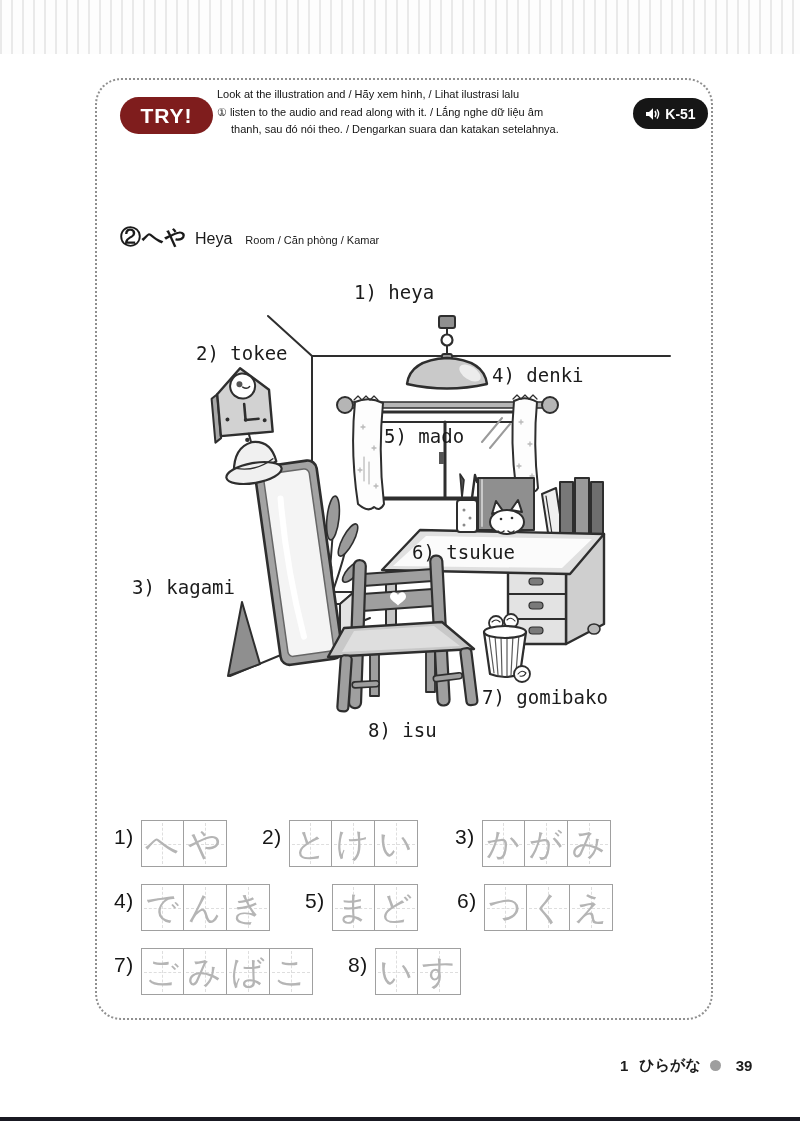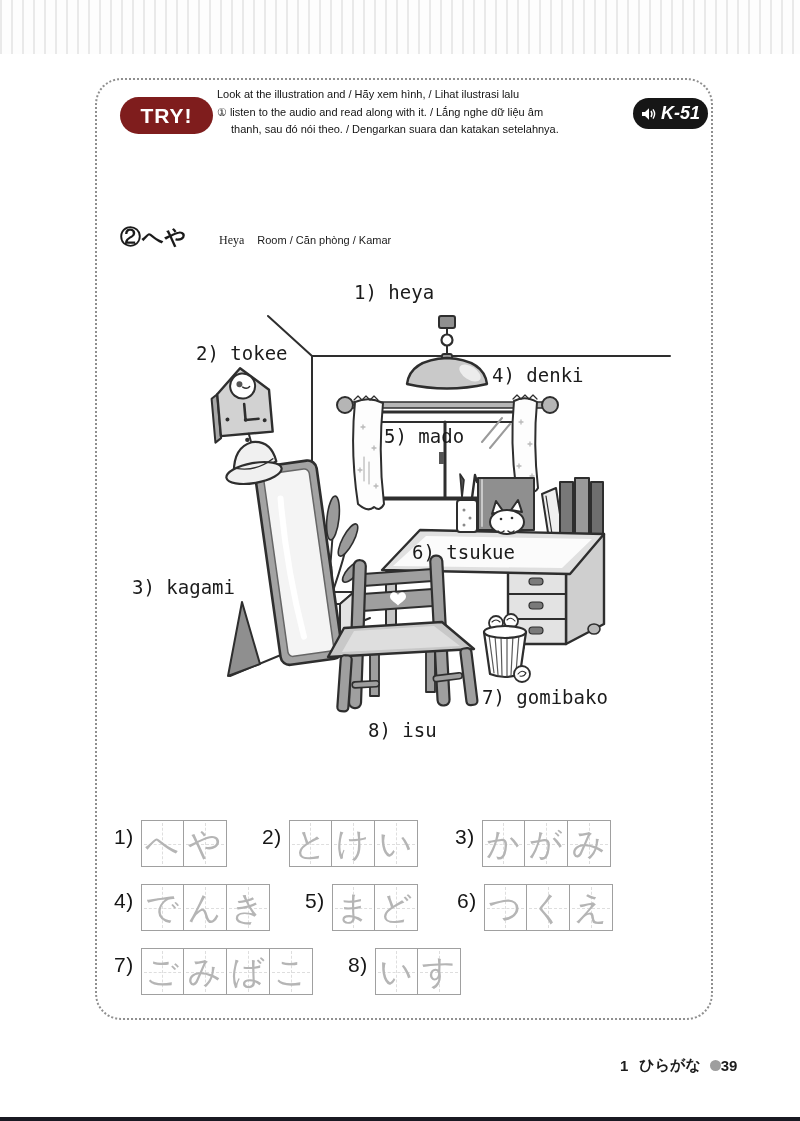--- a/index.html
+++ b/index.html
@@ -17,26 +17,26 @@
 
   .try-pill{position:absolute;left:23px;top:17px;width:93px;height:37px;background:#7f1d1d;
     border-radius:19px;color:#fff;font-weight:bold;font-size:21px;letter-spacing:1px;
     display:flex;align-items:center;justify-content:center;}
 
   .instructions{position:absolute;left:120px;top:6px;width:430px;font-size:11px;line-height:17.6px;color:#141414;}
   .instr-line.indent{padding-left:14px;}
 
   .audio-pill{position:absolute;left:536px;top:18px;width:75px;height:31px;background:#161616;
     border-radius:16px;color:#fff;display:flex;align-items:center;justify-content:center;gap:4px;
-    font-weight:bold;font-size:18px;font-style:italic;}
+    font-weight:bold;font-size:14px;}
   .audio-pill svg{display:block;}
 
   .section-head{position:absolute;left:23px;top:143px;display:flex;align-items:baseline;justify-content:flex-end;}
   .sec-kana{font-size:21px;font-weight:600;letter-spacing:1px;}
-  .sec-romaji{font-size:12px;margin-left:32px;font-family:Liberation Serif, serif;}
+  .sec-romaji{font-size:16px;margin-left:8px;}
   .sec-meaning{font-size:11px;margin-left:13px;}
 
   .illus{position:absolute;left:130px;top:272px;width:560px;height:470px;}
 
   
   .pgroup{position:absolute;display:flex;align-items:flex-start;}
   .pnum{font-size:21px;color:#161616;margin-right:7px;padding-top:5px;letter-spacing:0.5px;}
   .cells{display:flex;}
   .cell{width:43px;height:47px;border:1px solid #a0a0a0;border-left:none;position:relative;
     display:flex;align-items:center;justify-content:center;background:#fff;box-sizing:border-box;}
@@ -45,21 +45,21 @@
   .cell::after{content:"";position:absolute;top:2px;bottom:2px;left:50%;border-left:1px dashed #dedede;}
   .cell .ch{position:relative;z-index:1;font-size:33px;color:#b5b5b5;
     font-family:"DejaVu Sans",sans-serif;line-height:1;}
   .pg-0-0{left:114px;top:820px}.pg-0-1{left:262px;top:820px}.pg-0-2{left:455px;top:820px}
   .pg-1-0{left:114px;top:884px}.pg-1-1{left:305px;top:884px}.pg-1-2{left:457px;top:884px}
   .pg-2-0{left:114px;top:948px}.pg-2-1{left:348px;top:948px}
 
   .footer{position:absolute;left:620px;top:1056px;display:flex;align-items:center;font-weight:bold;font-size:15px;color:#1c1c1c;}
   .footer .chap-title{margin-left:11px;}
   .footer .dot{width:11px;height:11px;border-radius:50%;background:#9e9e9e;margin-left:9px;}
-  .footer .pageno{}
+  .footer .pageno{margin-left:15px;}
 
   .bottom-bar{position:absolute;left:0;bottom:0;width:800px;height:4px;background:#191922;}
 </style>
 </head>
 <body>
 
 <div class="page">
 
   <div class="stripes"></div>
 

